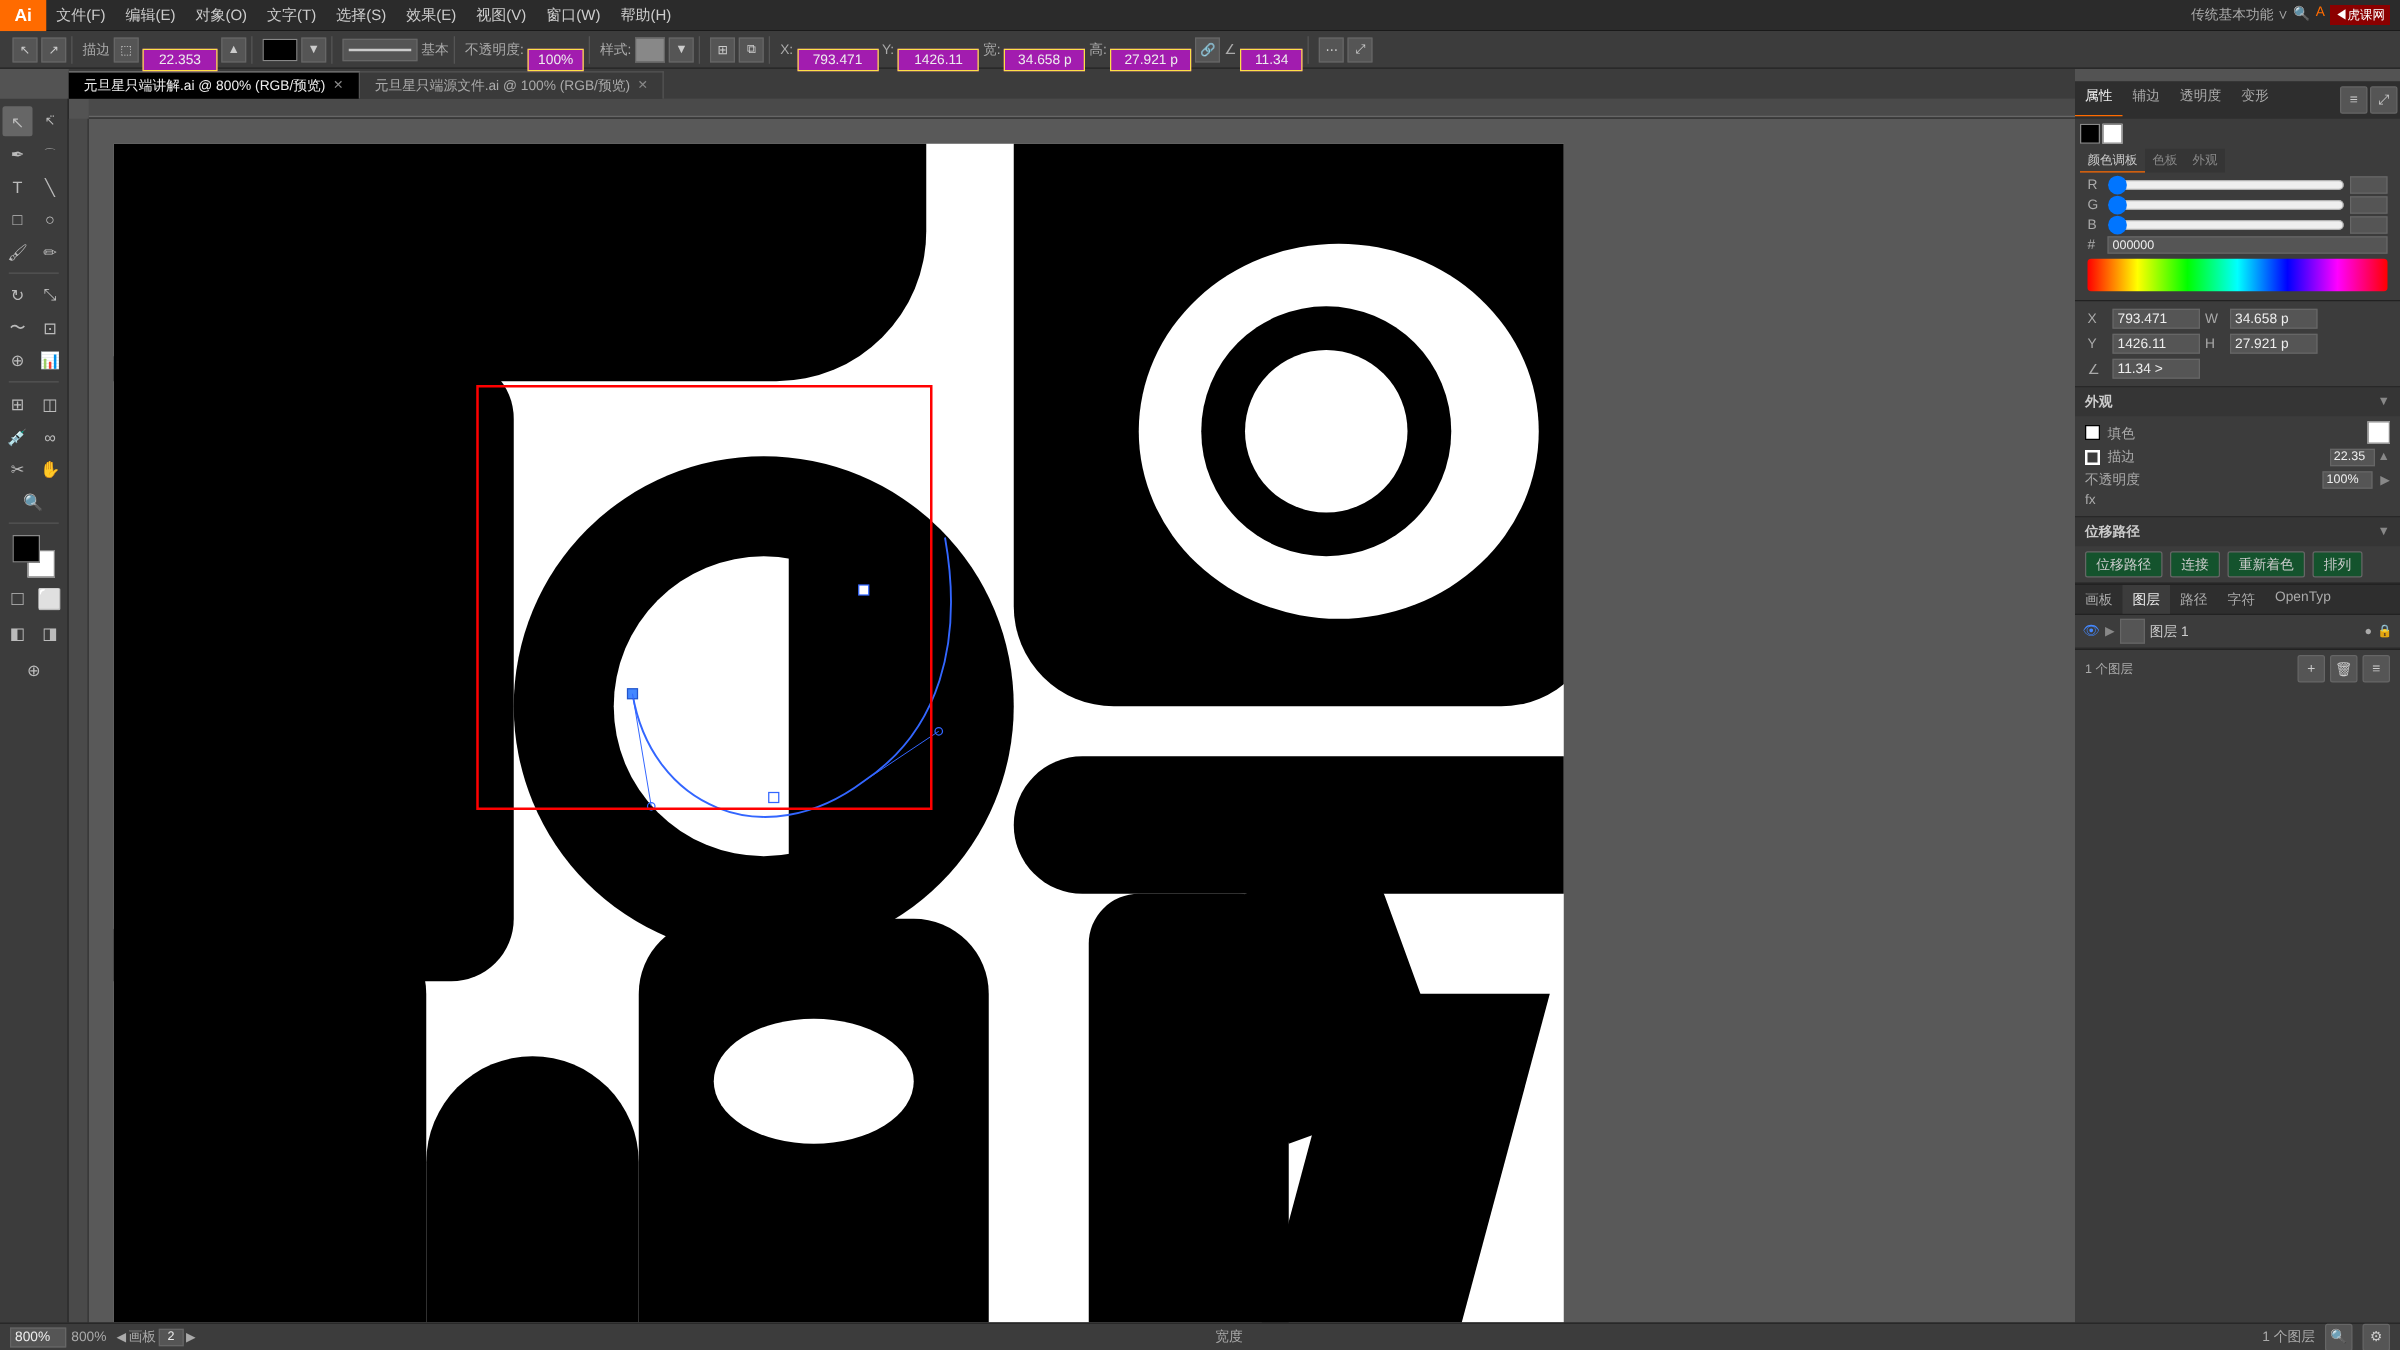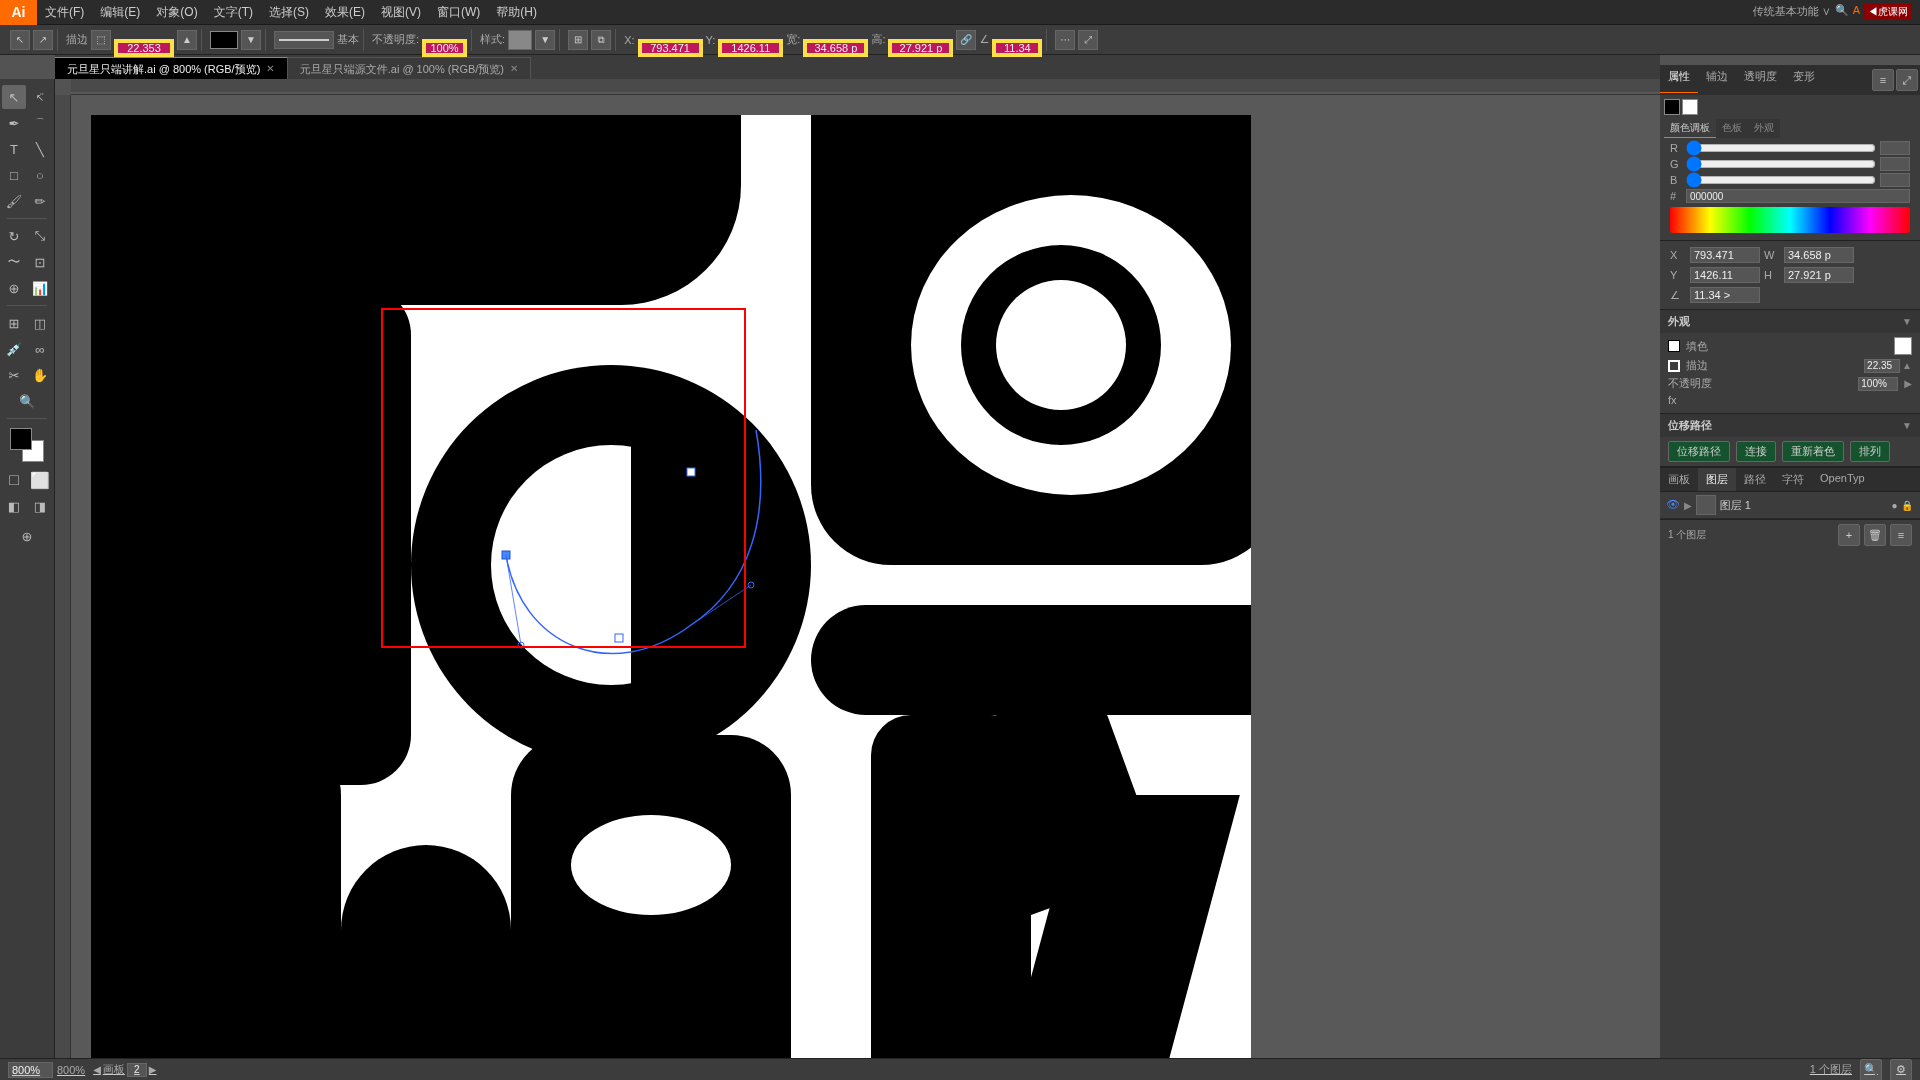--- a/index.html
+++ b/index.html
@@ -31,21 +31,21 @@
       background: #3c3c3c; display: flex; align-items: center; gap: 4px;
       padding: 0 6px; border-bottom: 1px solid #222; z-index: 100;
     }
     .tool-group {
       display: flex; align-items: center; gap: 3px; padding: 0 4px;
       border-right: 1px solid #555; height: 22px;
     }
     .tool-group:last-child { border-right: none; }
     .toolbar-label { color: #aaa; font-size: 11px; white-space: nowrap; }
     .toolbar-input {
-      background: #be185d; border: 4px solid #fde047; color: #eee; font-size: 11px;
+      background: #a21caf; border: 1px solid #fde047; color: #eee; font-size: 11px;
       height: 18px; padding: 0 3px; width: 50px; text-align: center; margin-top: 16px;
     }
     .color-swatch-black {
       width: 28px; height: 18px; background: #000; border: 1px solid #888;
     }
     .stroke-line {
       width: 60px; height: 18px; background: #555; border: 1px solid #666;
       display: flex; align-items: center; justify-content: center;
     }
     .stroke-line-inner { width: 50px; height: 2px; background: #ccc; }
@@ -146,21 +146,21 @@
       border-bottom: 1px solid #2a2a2a; cursor: pointer;
     }
     .layer-vis { width: 14px; height: 14px; color: #4488ff; font-size: 11px; }
     .layer-thumb { width: 20px; height: 20px; background: #555; border: 1px solid #666; }
     .layer-name { color: #ccc; font-size: 11px; flex: 1; }
 
     
     #status-bar {
       position: absolute; bottom: 0; left: 0; right: 0; height: 22px;
       background: #3c3c3c; border-top: 1px solid #222;
-      display: flex; align-items: center; padding: 0 8px; gap: 8px; z-index: 100; text-decoration: underline;
+      display: flex; align-items: center; padding: 0 8px; gap: 8px; z-index: 100;
     }
     .status-zoom { display: flex; align-items: center; gap: 4px; }
     .zoom-input {
       background: #555; border: 1px solid #666; color: #eee; font-size: 11px;
       height: 16px; padding: 0 3px; width: 45px;
     }
     .status-nav { display: flex; align-items: center; gap: 2px; }
     .nav-btn { color: #aaa; cursor: pointer; font-size: 10px; }
     .status-info { color: #aaa; font-size: 11px; flex: 1; text-align: center; }
     .status-right { margin-left: auto; display: flex; align-items: center; gap: 8px; }
@@ -561,18 +561,21 @@
   <div class="status-zoom">
     <input class="zoom-input" value="800%" style="">
     <span style="color:#aaa;font-size:11px;">800%</span>
   </div>
   <div class="status-nav">
     <span class="nav-btn">◀</span>
     <span style="color:#aaa;font-size:11px;">画板</span>
     <input style="width: 20px; background: rgb(85, 85, 85); border: 1px solid rgb(102, 102, 102); color: rgb(238, 238, 238); font-size: 10px; height: 14px; text-align: center;" value="2">
     <span class="nav-btn">▶</span>
   </div>
+  <div class="status-info">
+    <span>宽度</span>
+  </div>
   <div class="status-right">
     <span class="status-layers">1 个图层</span>
     <div class="tr-icon-btn">🔍</div>
     <div class="tr-icon-btn">⚙</div>
   </div>
 </div>
 
 </body></html>

